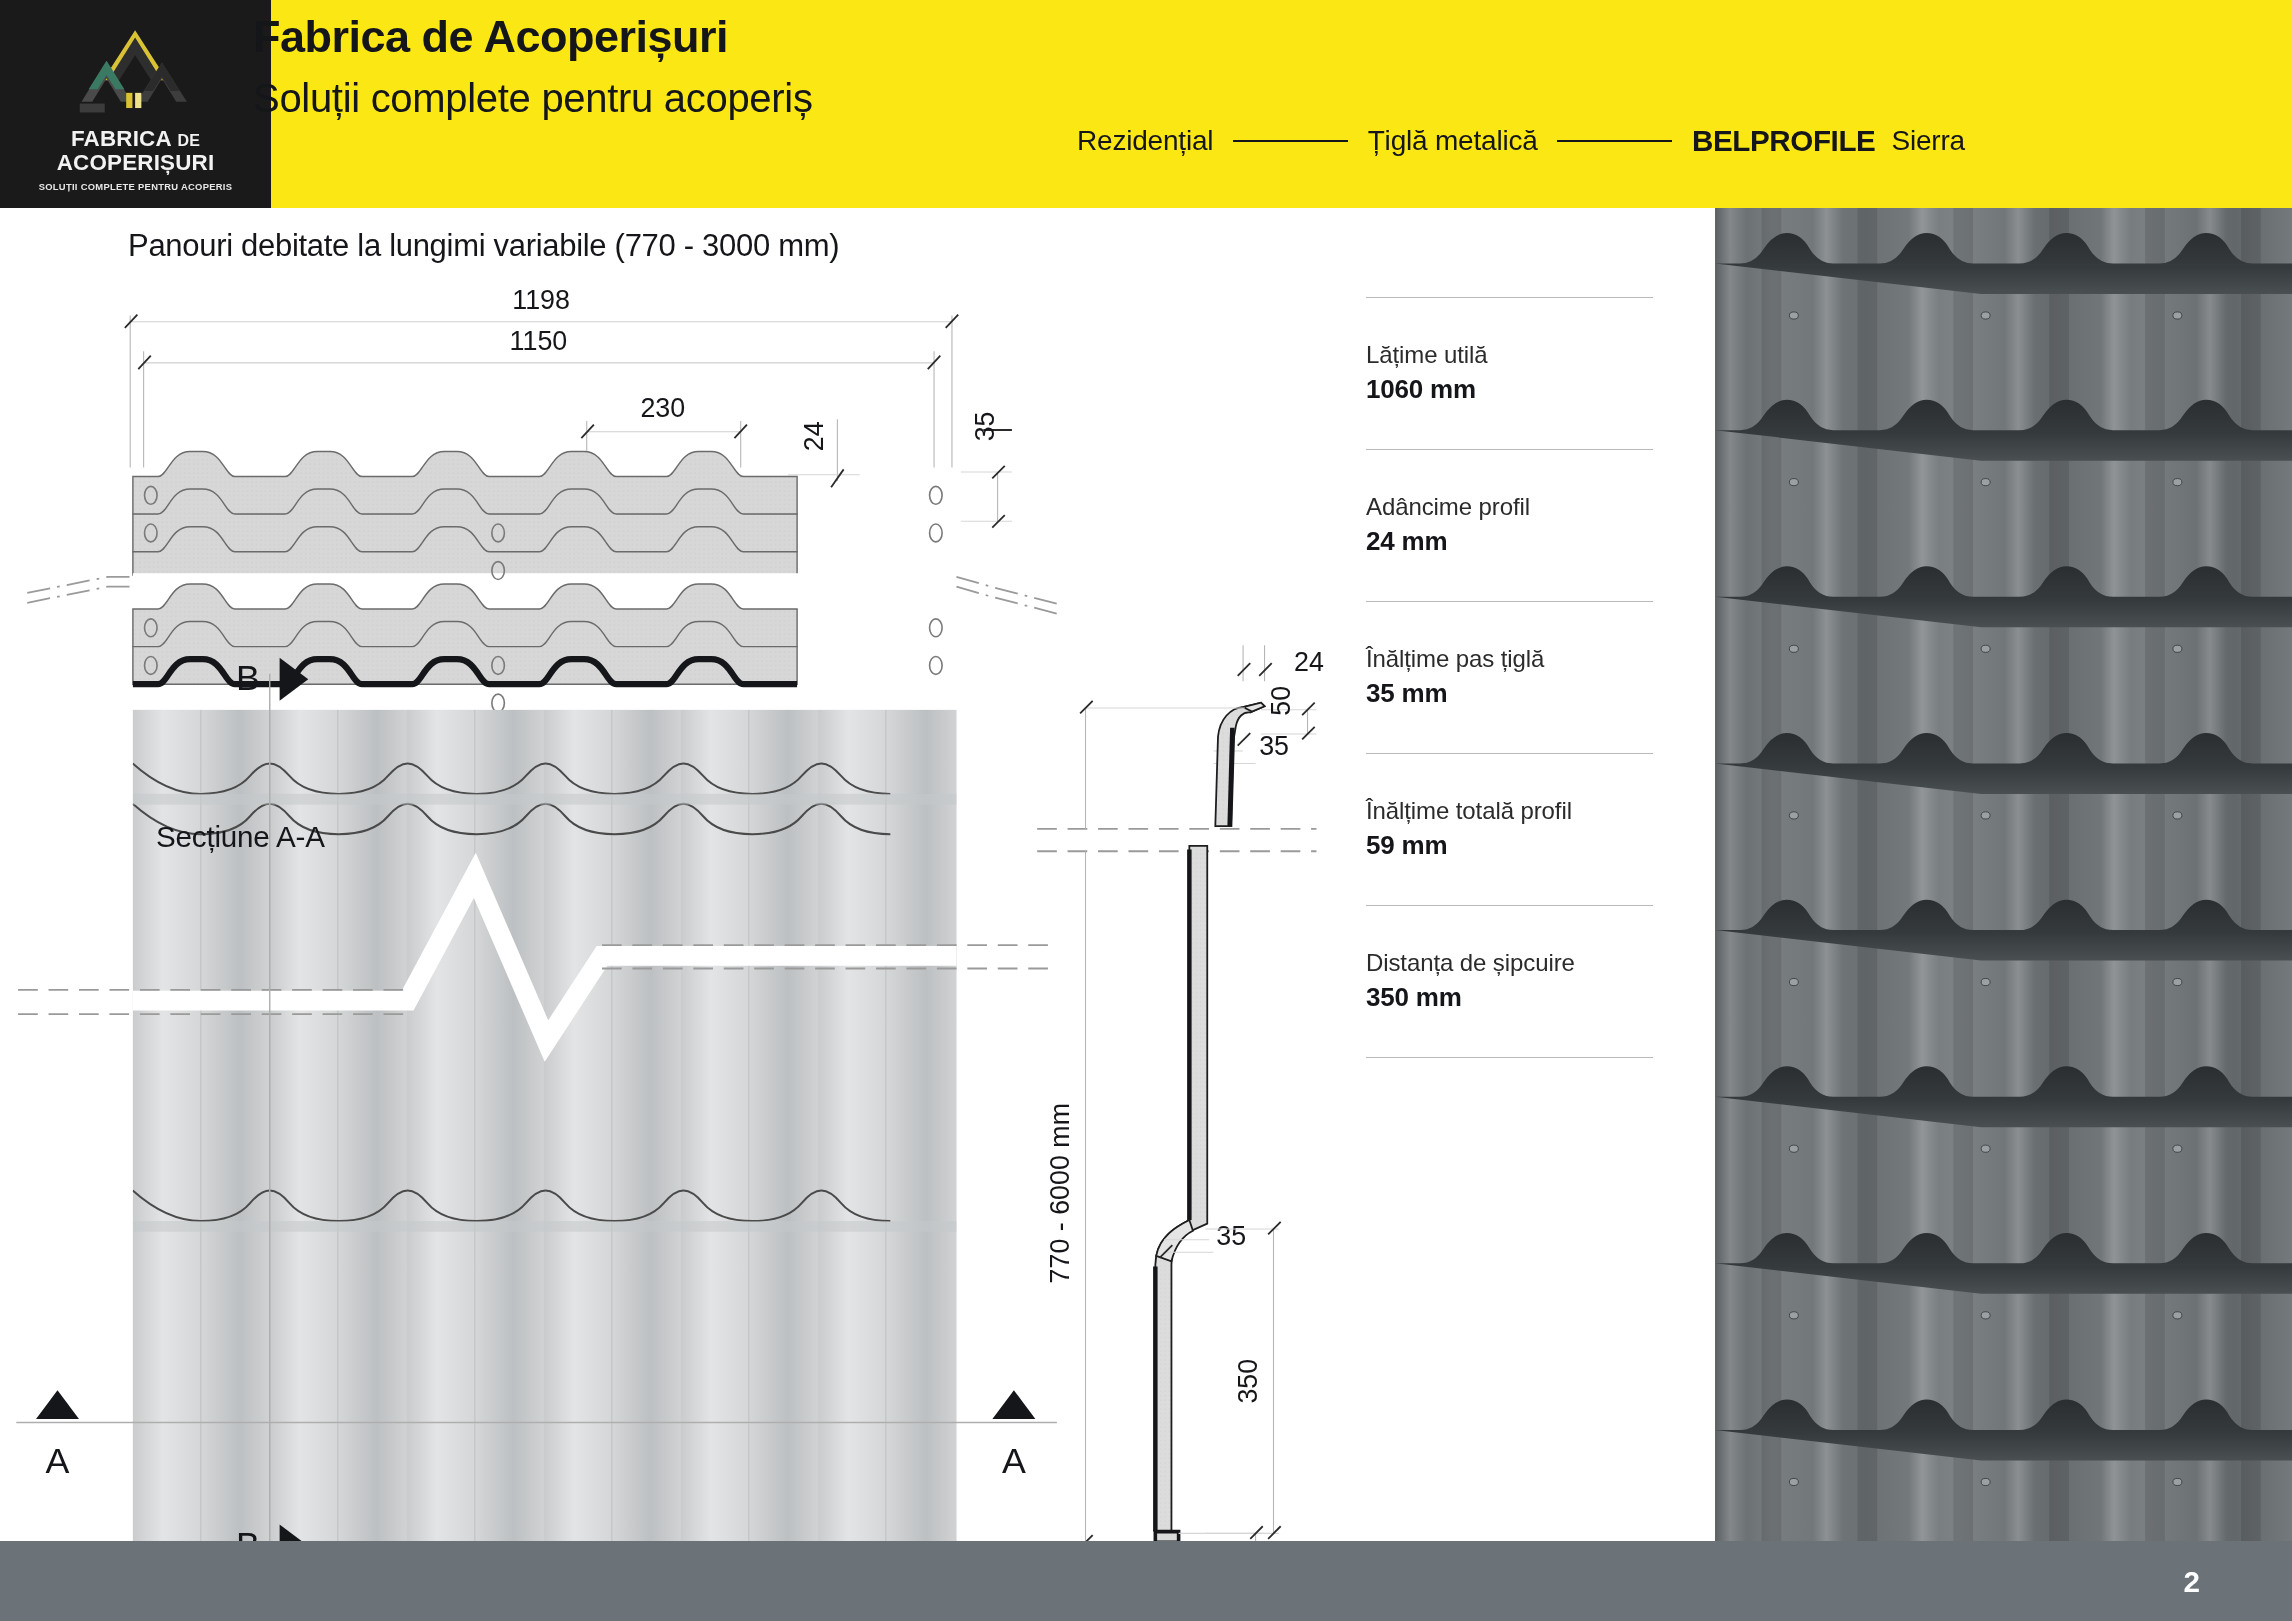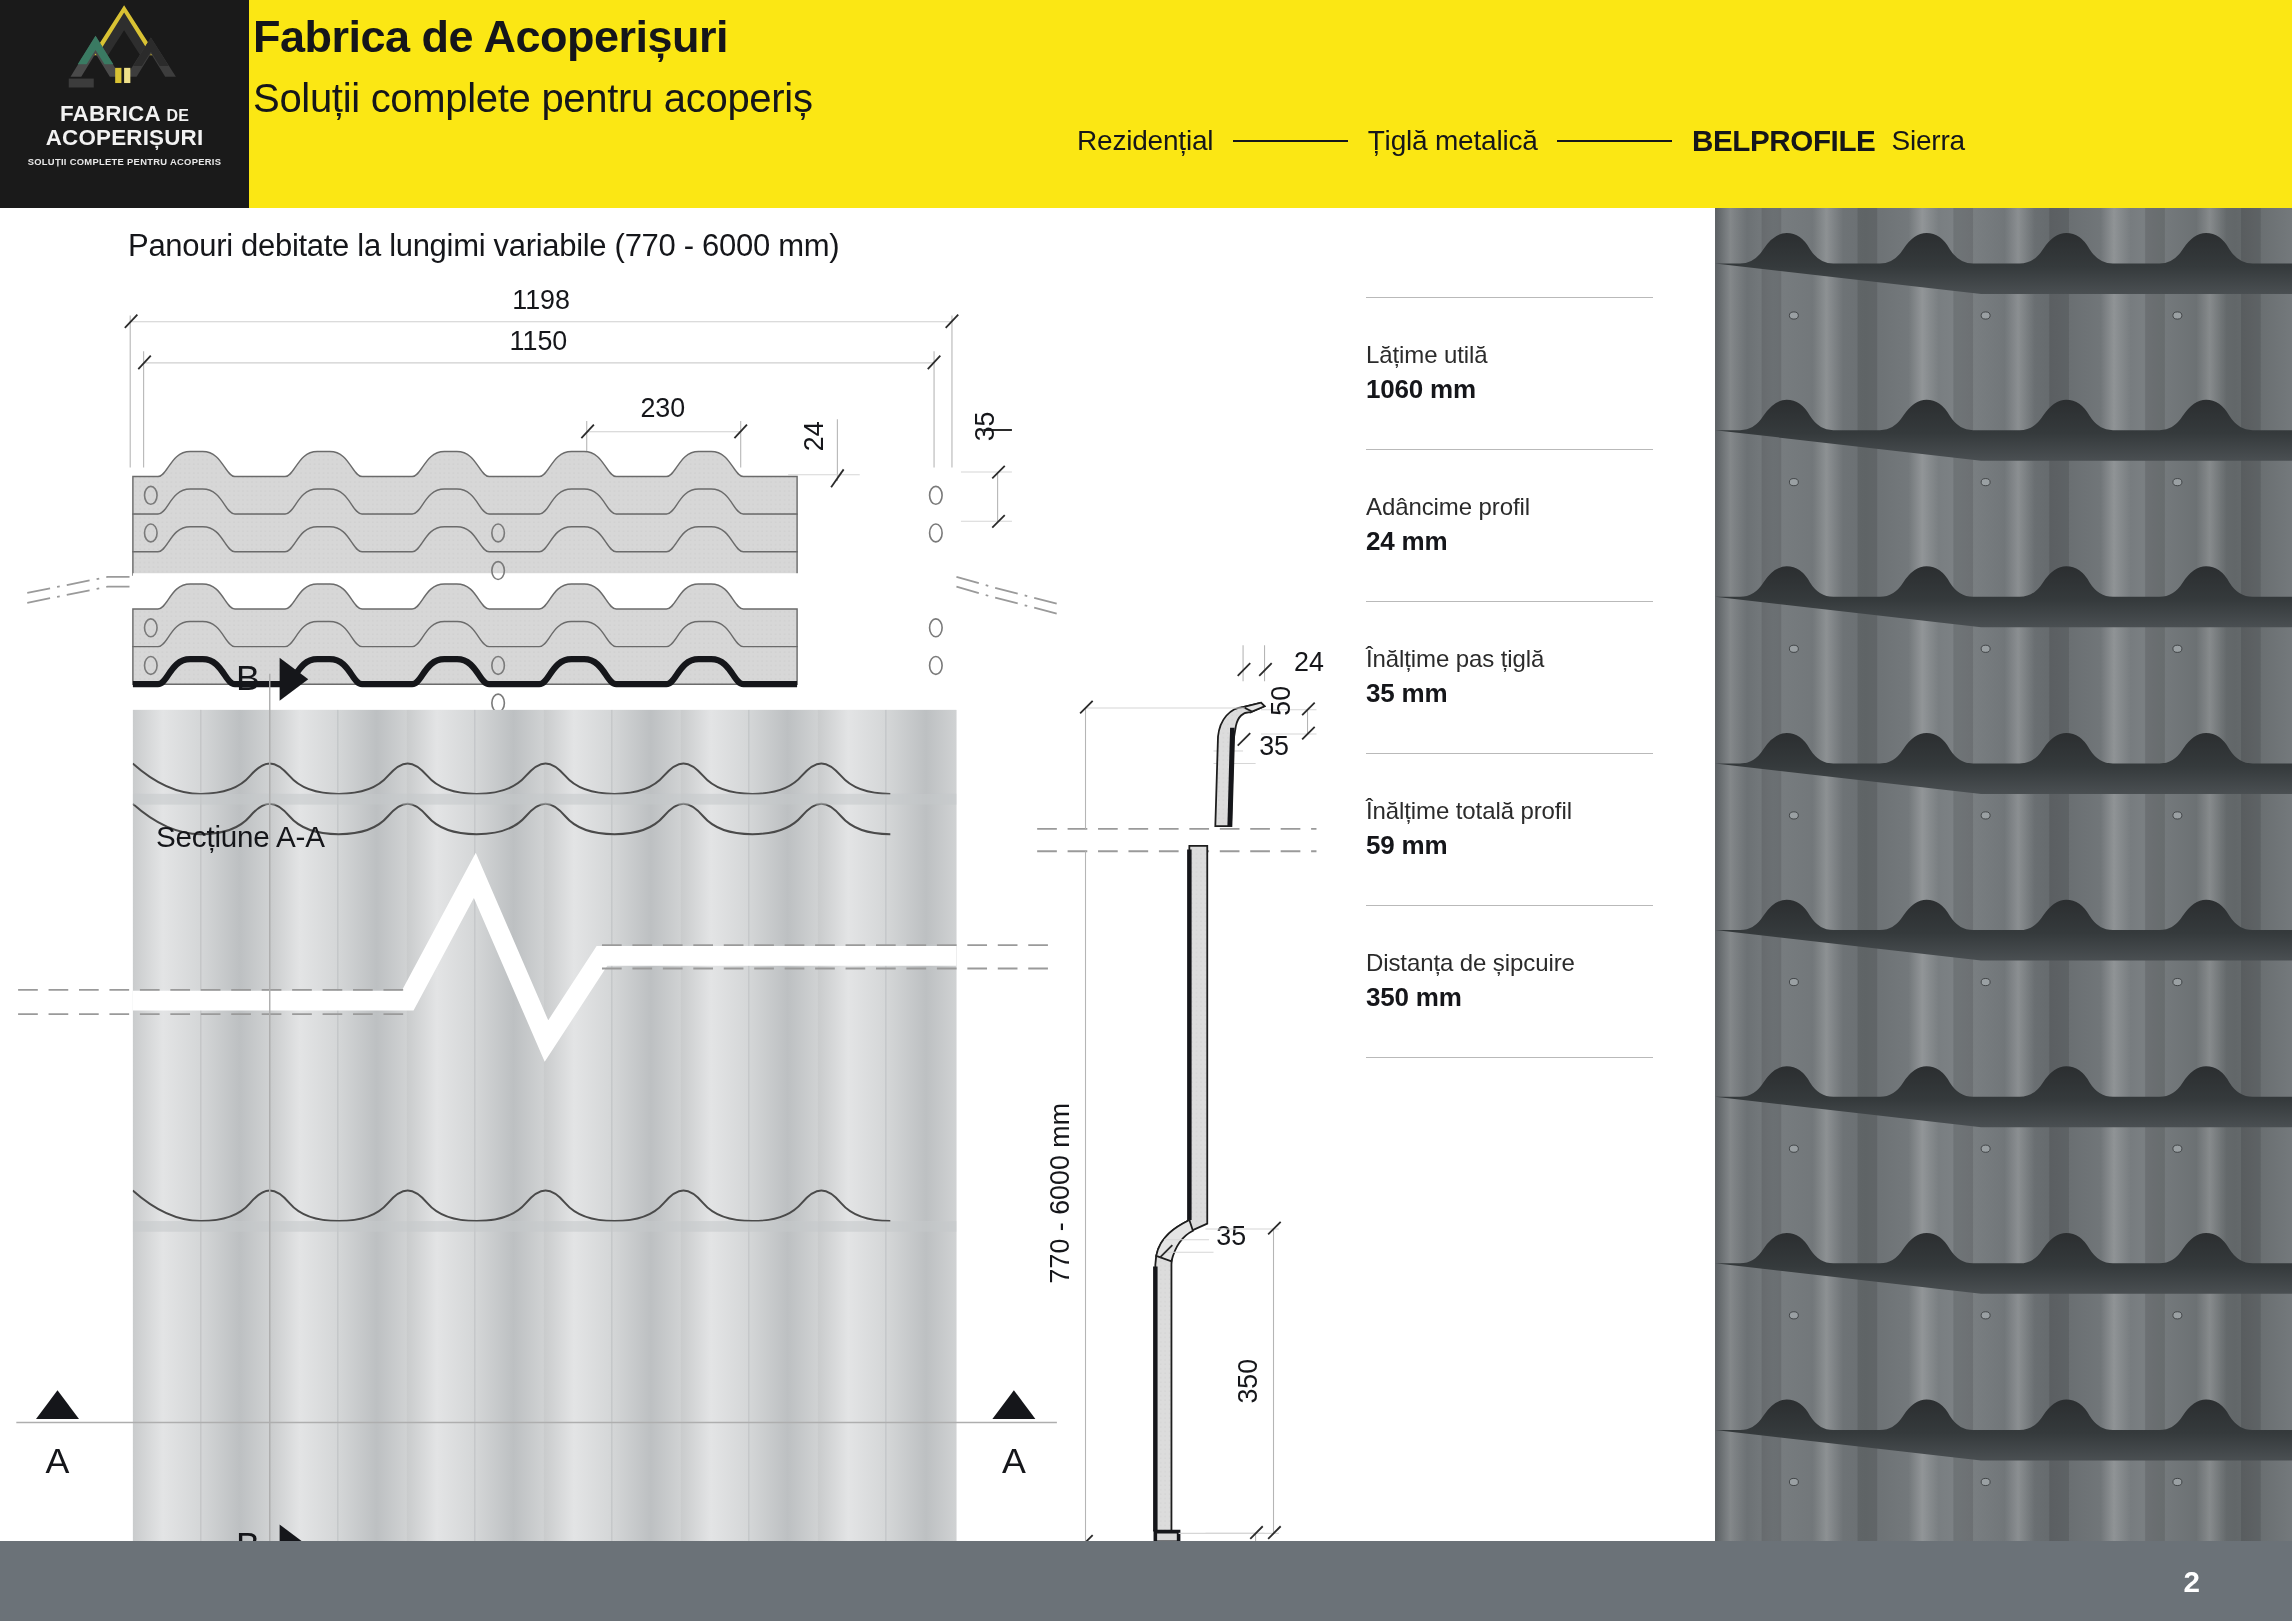--- a/index.html
+++ b/index.html
@@ -12,25 +12,25 @@
   }
 
   
   #header {
     position: absolute; left: 0; top: 0;
     width: 2293px; height: 208px;
     background: #FBE714;
   }
   #logo-block {
     position: absolute; left: 0; top: 0;
-    width: 249px; height: 208px;
+    width: 271px; height: 208px;
     background: #1a1a1a;
     display: flex; flex-direction: column;
     align-items: center; justify-content: flex-start;
-    padding-top: 0;
+    padding-top: 25px;
   }
   #logo-mark { width: 134px; height: 100px; display: block; }
   #logo-name {
     color: #f2f2f2; font-weight: bold; font-size: 22.4px;
     line-height: 1.07; text-align: center; letter-spacing: 0.2px;
     margin-top: 1.8px;
   }
   #logo-name .sm { font-size: 16px; font-weight: bold; }
   #logo-tag {
     color: #e8e8e8; font-size: 9.4px; letter-spacing: 0.3px;
@@ -166,21 +166,21 @@
     <span class="crumb">Țiglă metalică</span>
     <span class="bc-sep"></span>
     <span class="crumb strong">BELPROFILE</span>
     <span class="bc-gap"></span>
     <span class="crumb tail">Sierra</span>
   </div>
 </div>
 
 <div id="draw-area">
 
-  <div id="dwg-heading">Panouri debitate la lungimi variabile (770 - 6000 mm)</div>
+  <div id="dwg-heading">Panouri debitate la lungimi variabile (770 - 3000 mm)</div>
 
   <svg class="dwg" width="1075" height="555" viewBox="0 0 1200 620">
     <defs>
       <pattern id="hatchA" width="5" height="5" patternUnits="userSpaceOnUse">
         <rect width="5" height="5" fill="#d7d7d7"></rect>
         <circle cx="1" cy="1" r="0.55" fill="#c2c2c2"></circle>
       </pattern>
 
       <path id="waveSeg" d="M0,0 h28 c10,0 13,-26 34,-26 h14 c21,0 24,26 34,26 h50"></path>
     </defs>

